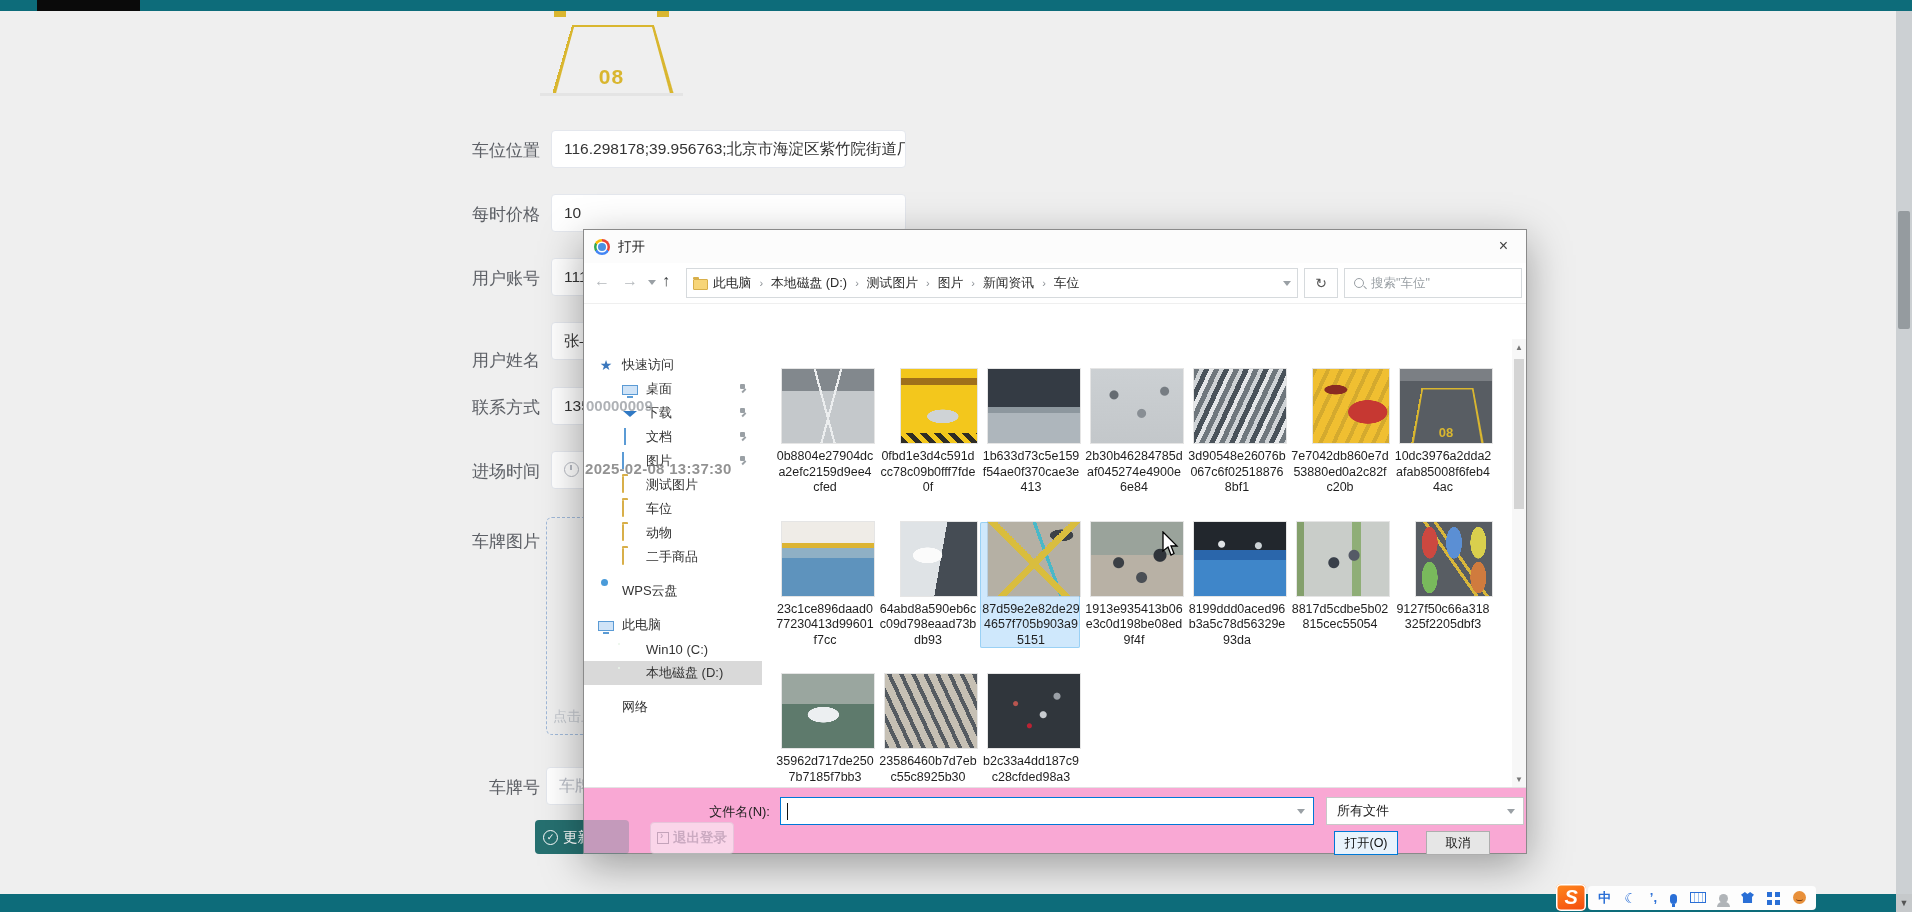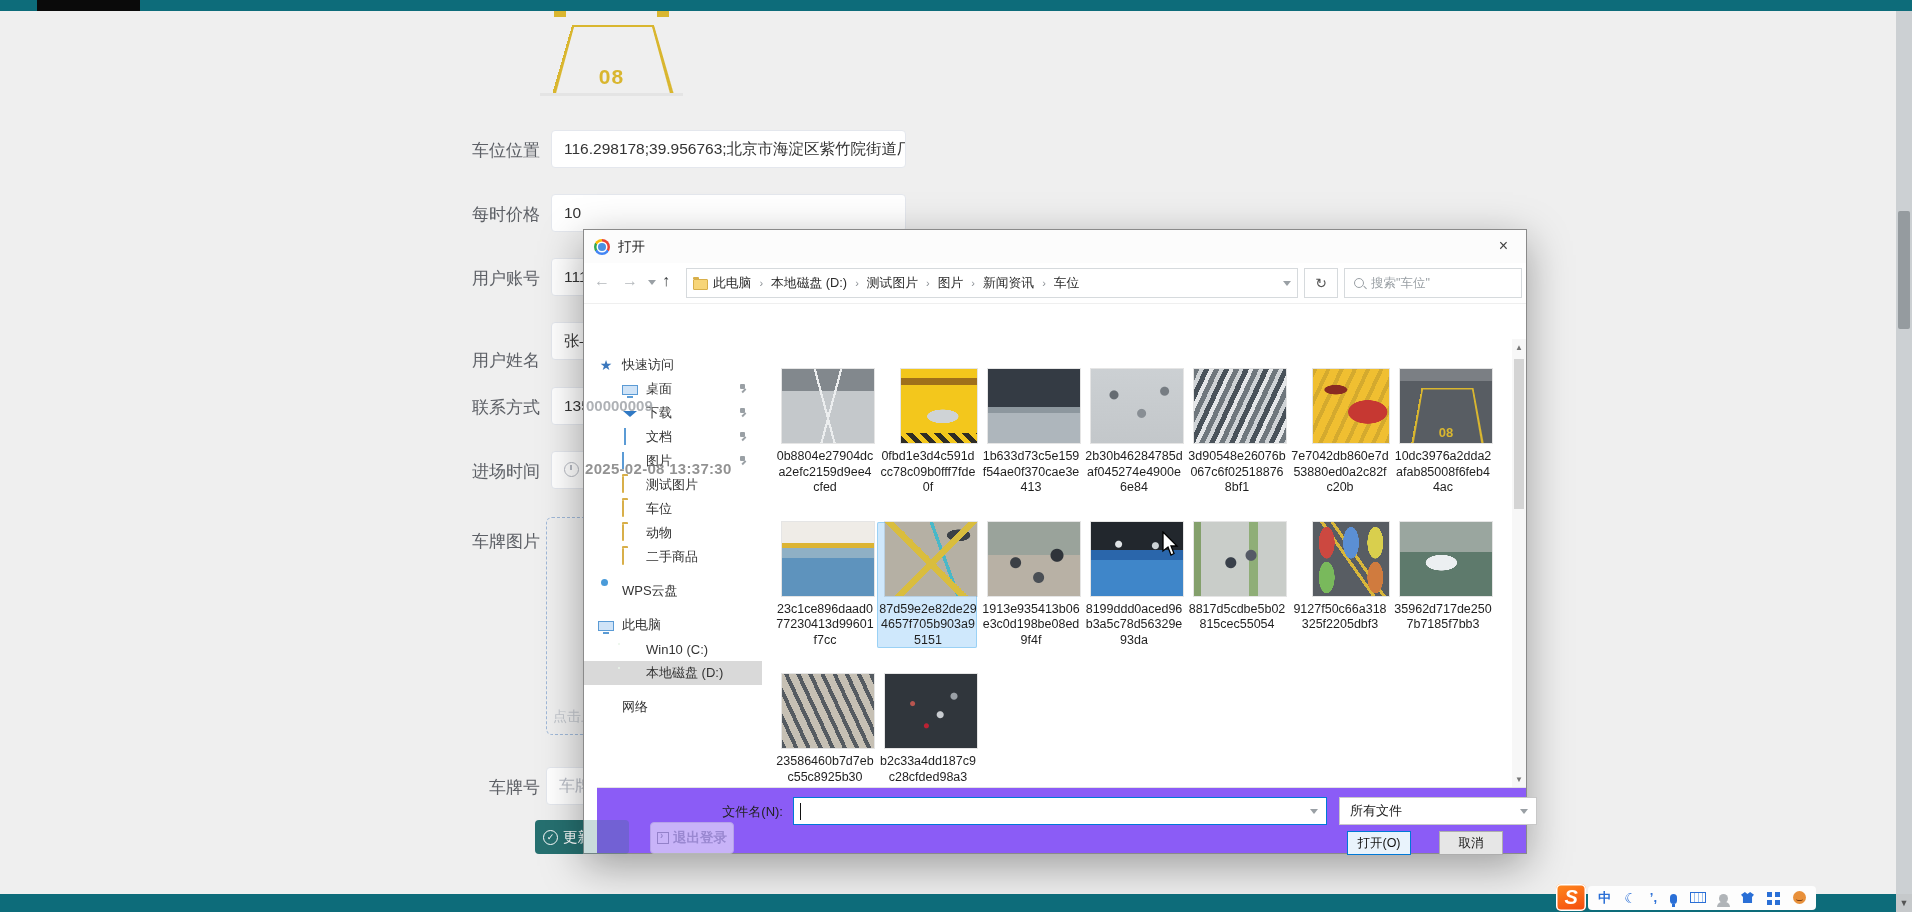--- a/index.html
+++ b/index.html
@@ -129,21 +129,21 @@
   .t19{background:radial-gradient(circle at 30% 40%,#b8554f 0 2px,transparent 3px),radial-gradient(circle at 60% 55%,#c8ccd0 0 3px,transparent 4px),radial-gradient(circle at 75% 30%,#9aa0a6 0 3px,transparent 4px),radial-gradient(circle at 45% 70%,#b23 0 2px,transparent 3px),#30363c;}
   .t20{background:radial-gradient(9px 20px at 14% 50%,#3f454b 98%,transparent),radial-gradient(9px 20px at 88% 50%,#a03330 98%,transparent),#9aa0a5;}
 
   
   .fscroll{width:14px;flex:none;background:#f7f7f7;position:relative;}
   .fscroll .up,.fscroll .dn{position:absolute;left:0;width:14px;height:14px;text-align:center;font-size:8px;color:#777;line-height:14px;}
   .fscroll .up{top:2px}.fscroll .dn{bottom:2px}
   .fscroll .th{position:absolute;left:2px;top:20px;width:10px;height:150px;background:#d4d4d4;}
 
   
-  .dfoot{position:absolute;left:13px;bottom:0;right:0;height:65px;background:#8b5cf6;border-top:1px solid #e3e3e3;}
+  .dfoot{position:absolute;left:0;bottom:0;right:0;height:65px;background:#f9a8d4;border-top:1px solid #e3e3e3;}
   .fn-label{position:absolute;left:84px;top:15px;width:102px;text-align:right;font-size:13px;color:#222;}
   .fn-input{position:absolute;left:196px;top:9px;width:534px;height:28px;background:#fff;border:1px solid #0078d7;box-sizing:border-box;}
   .fn-input input{width:92%;height:100%;border:none;outline:none;font-size:13px;padding:0 6px;background:transparent;font-family:inherit;}
   .fn-input .cv{position:absolute;right:8px;top:11px;}
   .fn-caret{position:absolute;left:6px;top:5px;width:1px;height:17px;background:#111;animation:blink 1s steps(1) infinite;}
   @keyframes blink{50%{opacity:0}}
   .ft-select{position:absolute;left:742px;top:9px;width:198px;height:28px;background:#fff;border:1px solid #c8c8c8;box-sizing:border-box;font-size:13px;line-height:26px;padding:0 10px;}
   .ft-select .cv{position:absolute;right:8px;top:11px;}
   .btn-open{position:absolute;left:750px;top:43px;width:64px;height:24px;background:#e9f3fc;border:1px solid #0078d7;font-size:12.5px;color:#111;font-family:inherit;}
   .btn-cancel{position:absolute;left:842px;top:43px;width:64px;height:24px;background:#e6e6e6;border:1px solid #aeaeae;font-size:12.5px;color:#111;font-family:inherit;}
@@ -344,20 +344,24 @@
         <div class="fitem">
             <div class="fthumb t7">
               <span class="ovl">08</span>
             </div>
             <div class="fname">10dc3976a2dda2afab85008f6feb44ac</div>
           </div>
         <div class="fitem">
             <div class="fthumb t8"></div>
             <div class="fname">23c1ce896daad077230413d99601f7cc</div>
           </div>
+        <div class="fitem">
+            <div class="fthumb nw t9"></div>
+            <div class="fname">64abd8a590eb6cc09d798eaad73bdb93</div>
+          </div>
         <div class="fitem sel">
             <div class="fthumb t10"></div>
             <div class="fname">87d59e2e82de294657f705b903a95151</div>
           </div>
         <div class="fitem">
             <div class="fthumb t12"></div>
             <div class="fname">1913e935413b06e3c0d198be08ed9f4f</div>
           </div>
         <div class="fitem">
             <div class="fthumb t13"></div>

